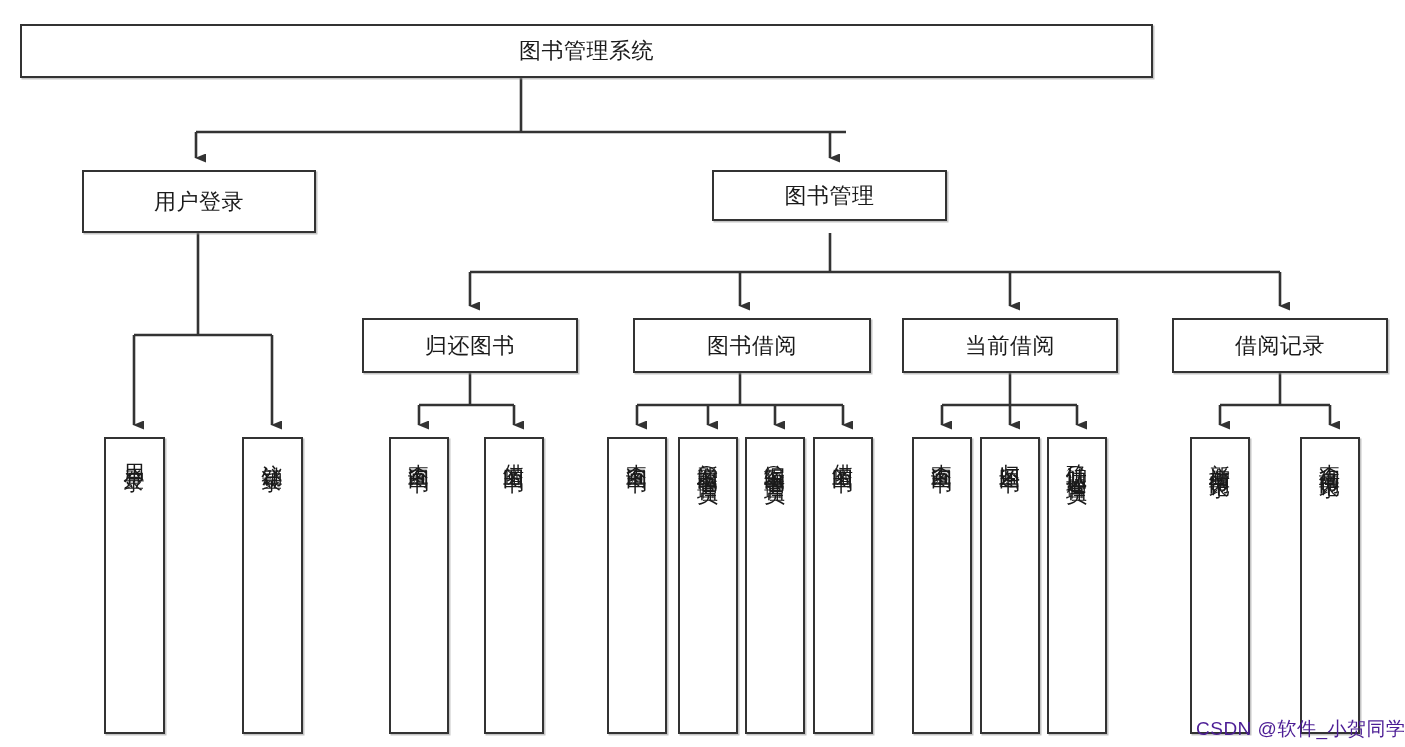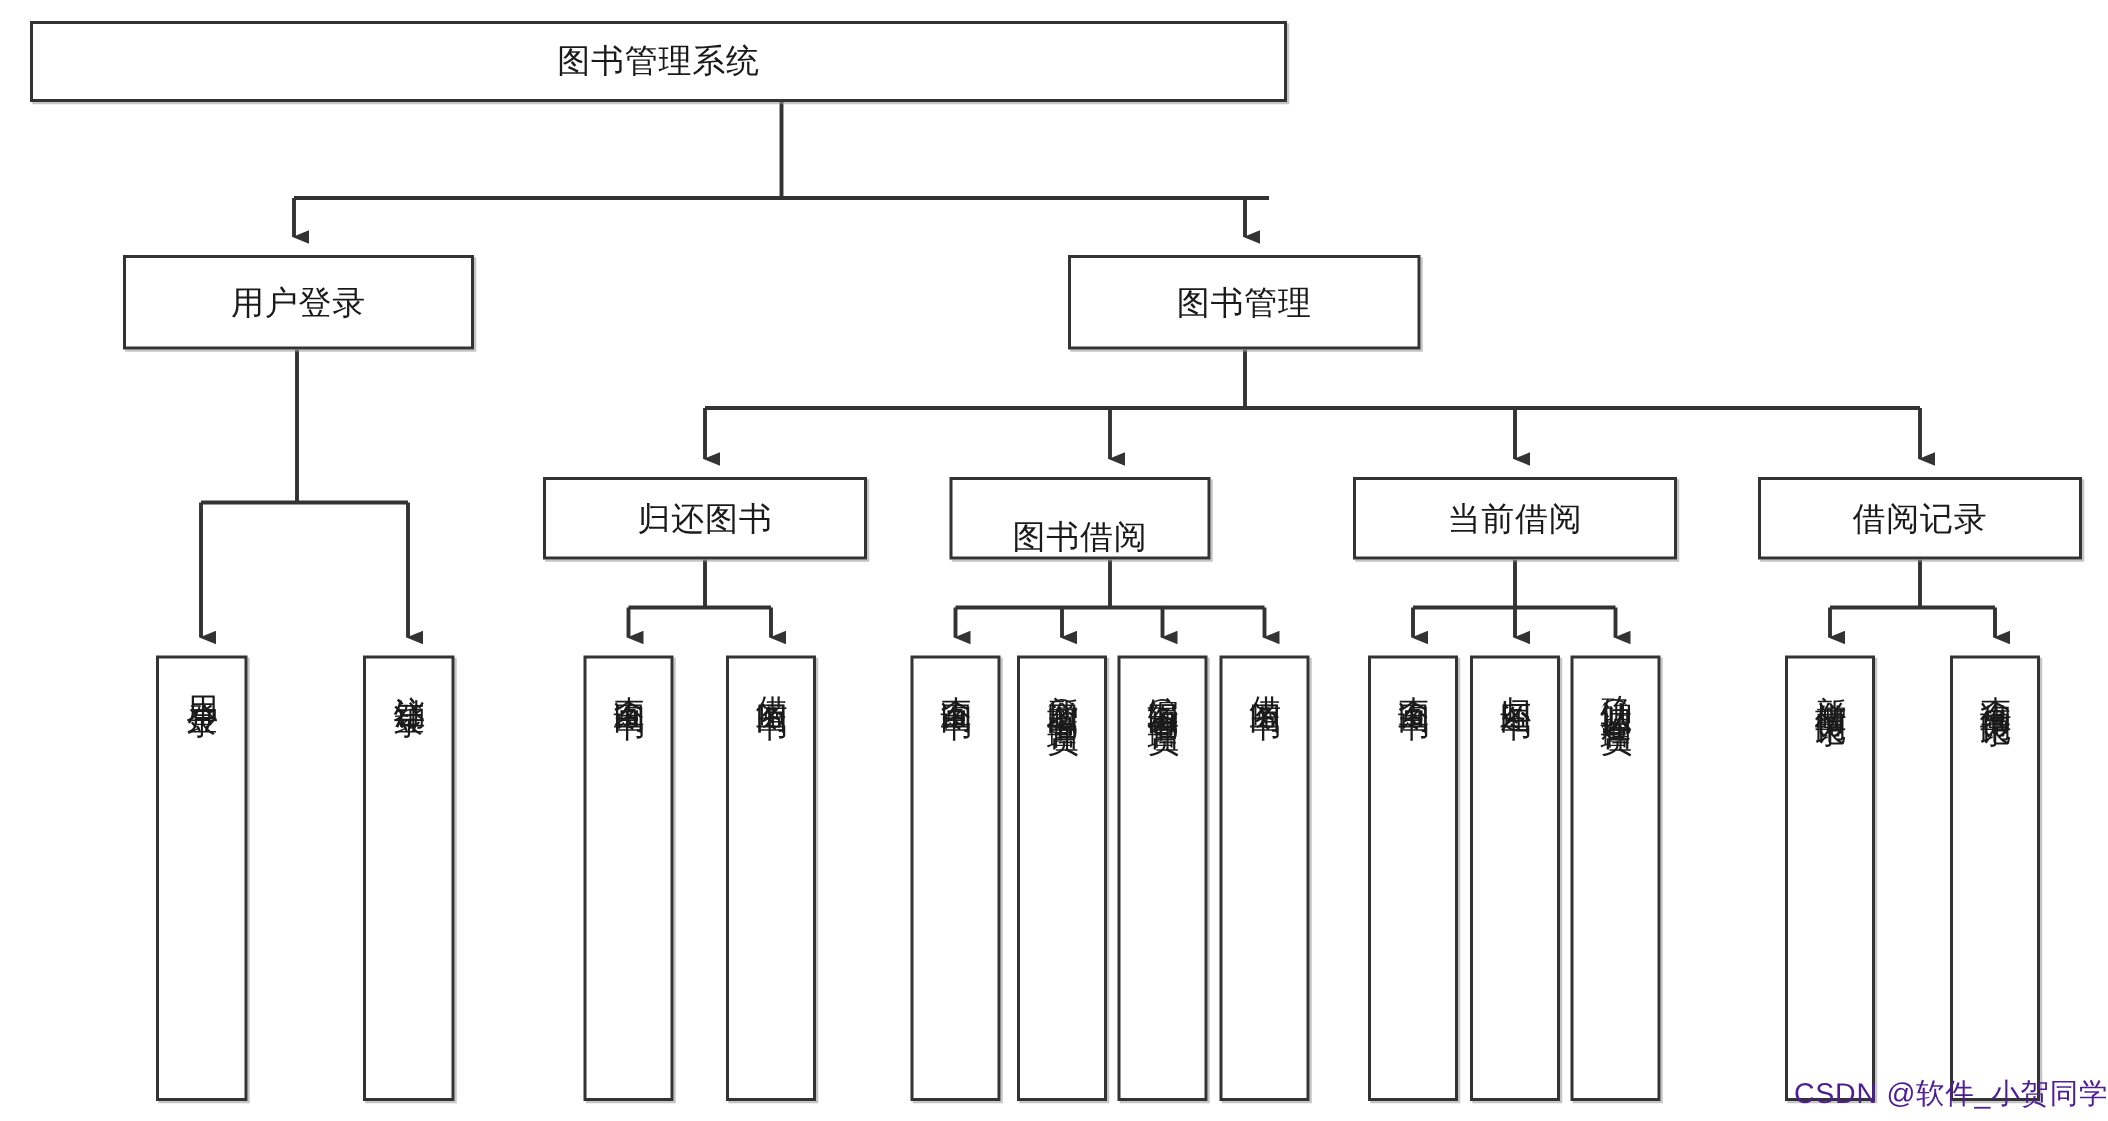--- a/index.html
+++ b/index.html
@@ -117,35 +117,35 @@
       <path d="M1010,405 L1010,425" marker-end="url(#arrowhead)"></path>
       <path d="M1077,405 L1077,425" marker-end="url(#arrowhead)"></path>
 
       <path d="M1280,373 L1280,405"></path>
       <path d="M1220,405 L1330,405"></path>
       <path d="M1220,405 L1220,425" marker-end="url(#arrowhead)"></path>
       <path d="M1330,405 L1330,425" marker-end="url(#arrowhead)"></path>
     </g>
   </svg>
 
-  <div class="node horizontal root" style="left:20px; top:14px; width:838px; height:54px;">
+  <div class="node horizontal root" style="left:20px; top:24px; width:1133px; height:54px;">
     <span class="node-label">图书管理系统</span>
   </div>
 
   <div class="node horizontal" style="left:82px; top:170px; width:234px; height:63px;">
     <span class="node-label">用户登录</span>
   </div>
-  <div class="node horizontal" style="left:712px; top:170px; width:235px; height:63px;">
+  <div class="node horizontal" style="left:712px; top:170px; width:235px; height:51px;">
     <span class="node-label">图书管理</span>
   </div>
 
   <div class="node horizontal" style="left:362px; top:318px; width:216px; height:55px;">
     <span class="node-label">归还图书</span>
   </div>
-  <div class="node horizontal" style="left:633px; top:318px; width:174px; height:55px;align-items:flex-end;">
+  <div class="node horizontal" style="left:633px; top:318px; width:238px; height:55px;">
     <span class="node-label">图书借阅</span>
   </div>
   <div class="node horizontal" style="left:902px; top:318px; width:216px; height:55px;">
     <span class="node-label">当前借阅</span>
   </div>
   <div class="node horizontal" style="left:1172px; top:318px; width:216px; height:55px;">
     <span class="node-label">借阅记录</span>
   </div>
 
   <div class="node vertical" style="left:104px; top:437px; width:61px; height:297px;">

